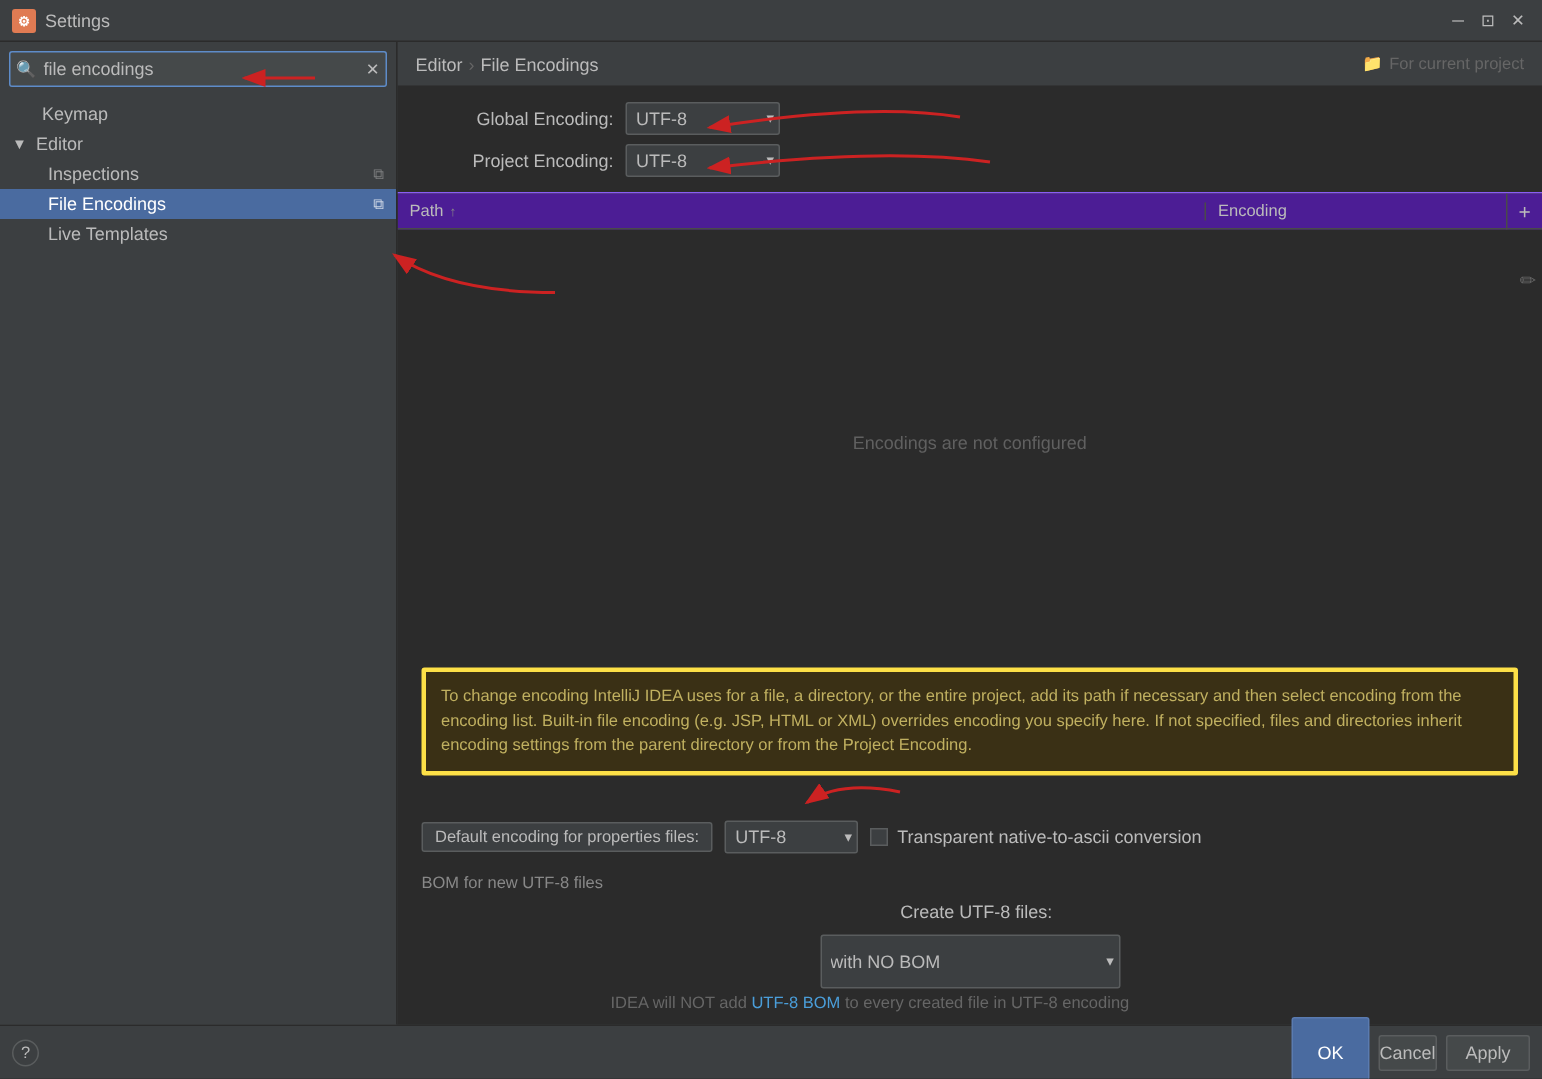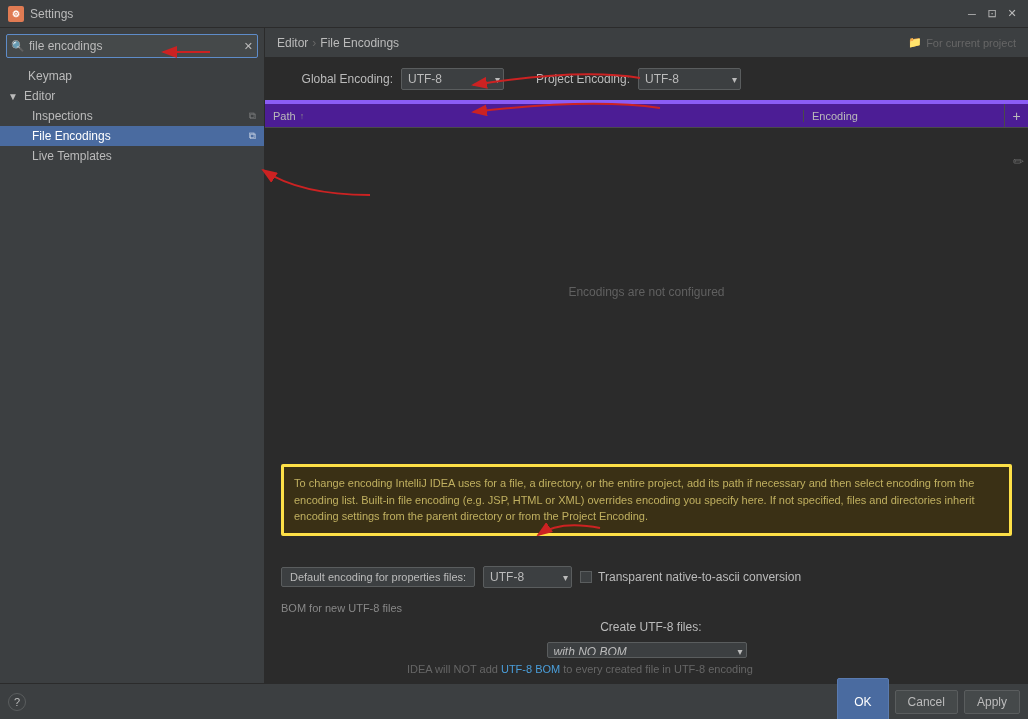--- a/index.html
+++ b/index.html
@@ -172,25 +172,25 @@
       margin-left: auto;
       display: flex;
       align-items: center;
       gap: 4px;
       color: #666;
       font-size: 11px;
     }
 
     
     .form-area {
-      padding: 10px 8px;
-      display: flex;
-      flex-direction: row;
+      padding: 10px 24px;
+      display: flex;
+      flex-direction: column;
       gap: 6px;
-      border-bottom: 4px solid #8b5cf6;
+      border-bottom: 1px solid #8b5cf6;
     }
     .form-row {
       display: flex;
       align-items: center;
       gap: 8px;
     }
     .form-label {
       color: #bbbbbb;
       font-size: 12px;
       width: 120px;
@@ -357,23 +357,22 @@
       background: #3c3f41;
       border: 1px solid #5a5d5e;
       color: #bbbbbb;
       padding: 2px 18px 2px 6px;
       font-size: 12px;
       outline: none;
       cursor: pointer;
       appearance: none;
       -webkit-appearance: none;
       border-radius: 2px;
-      height: 16px;
+      height: 36px;
       min-width: 200px;
-      font-style: italic;
     }
     .bom-select-wrapper::after {
       content: '▾';
       position: absolute;
       right: 4px;
       top: 50%;
       transform: translateY(-50%);
       color: #bbbbbb;
       font-size: 10px;
       pointer-events: none;
@@ -424,21 +423,21 @@
       color: #ffffff;
       padding: 16px 16px;
       font-size: 12px;
       cursor: pointer;
       border-radius: 2px;
     }
     .btn-cancel {
       background: #45494a;
       border: 1px solid #5a5d5e;
       color: #bbbbbb;
-      padding: 4px 12px;
+      padding: 4px 0;
       font-size: 12px;
       cursor: pointer;
       border-radius: 2px;
     }
     .btn-apply {
       background: #45494a;
       border: 1px solid #5a5d5e;
       color: #bbbbbb;
       padding: 4px 12px;
       font-size: 12px;

